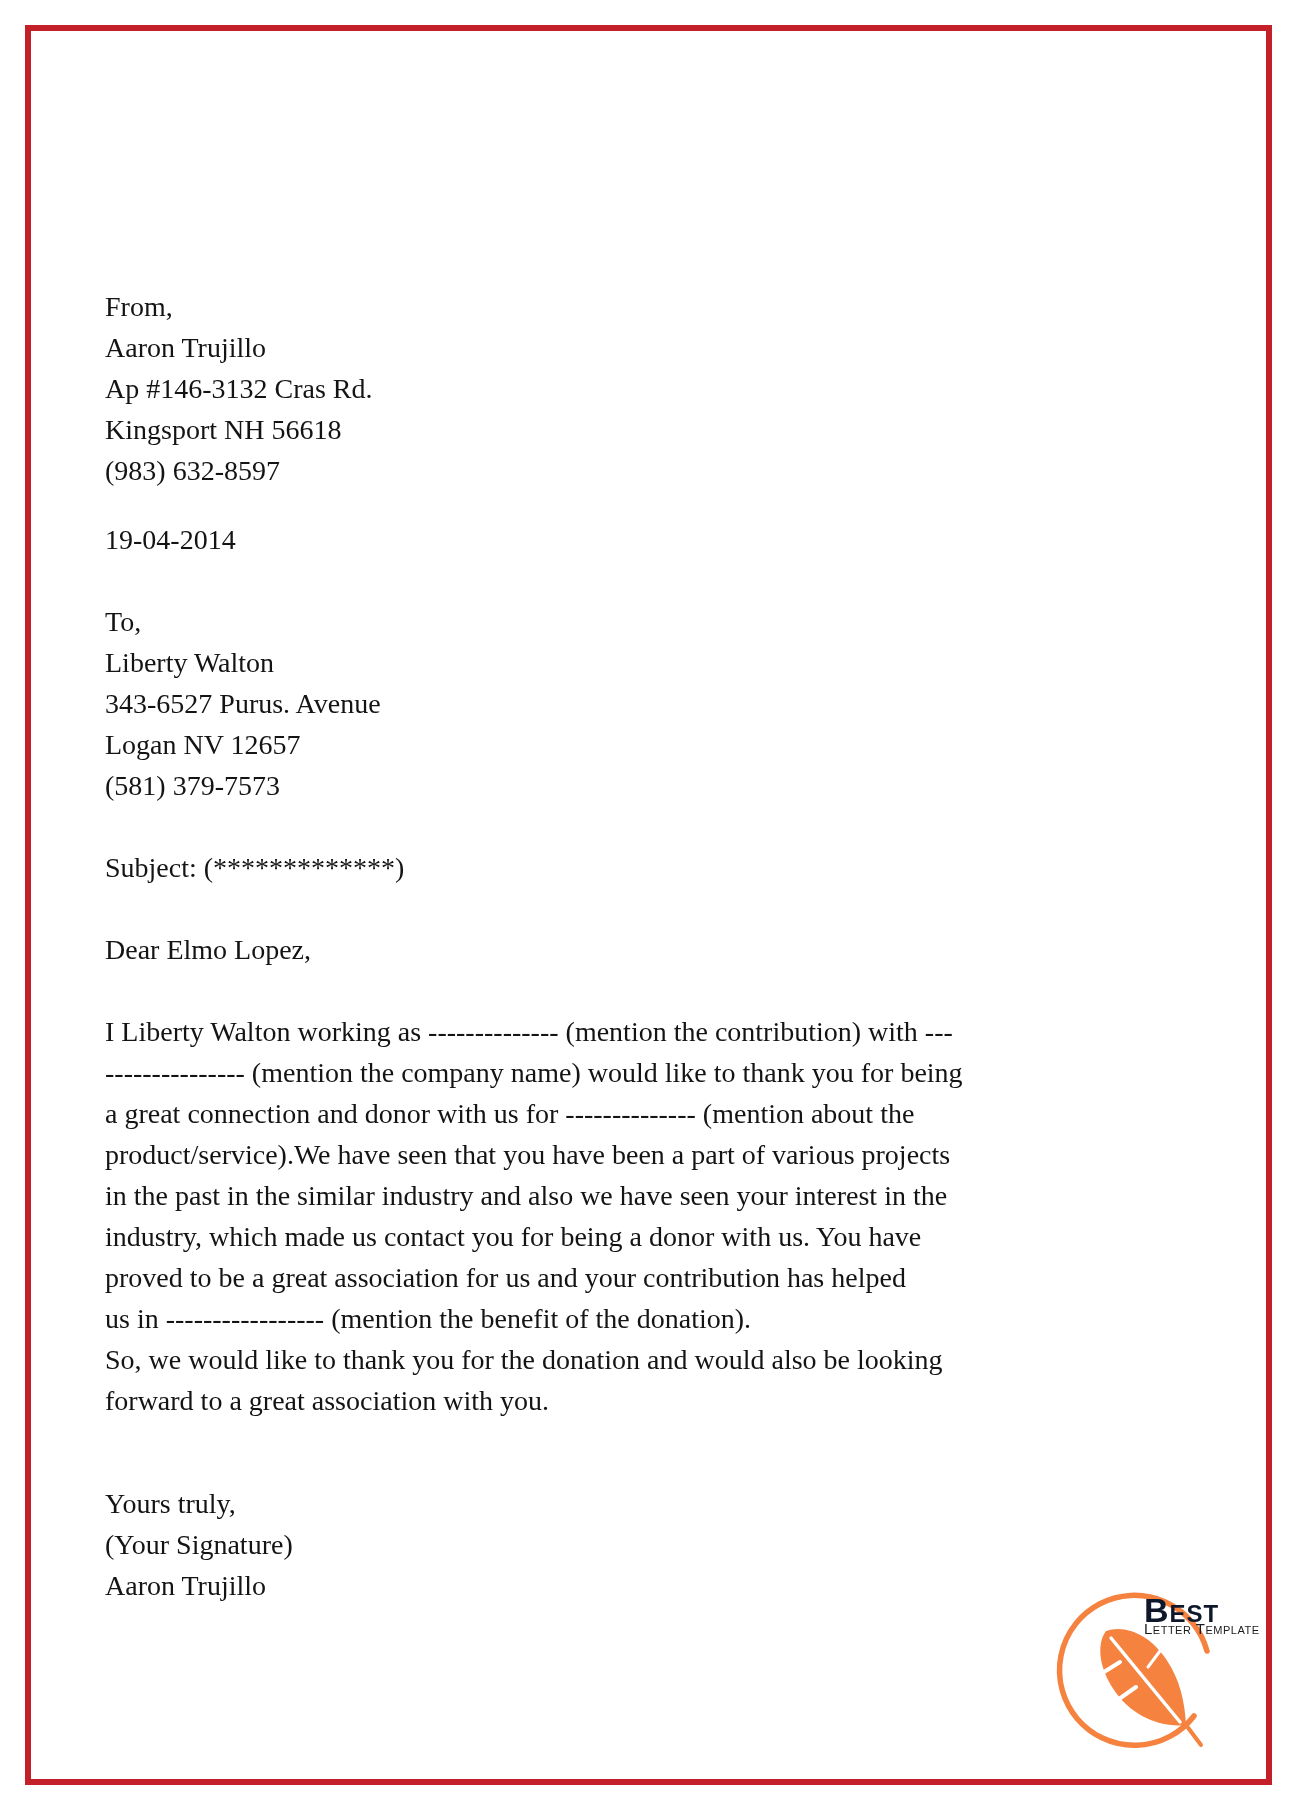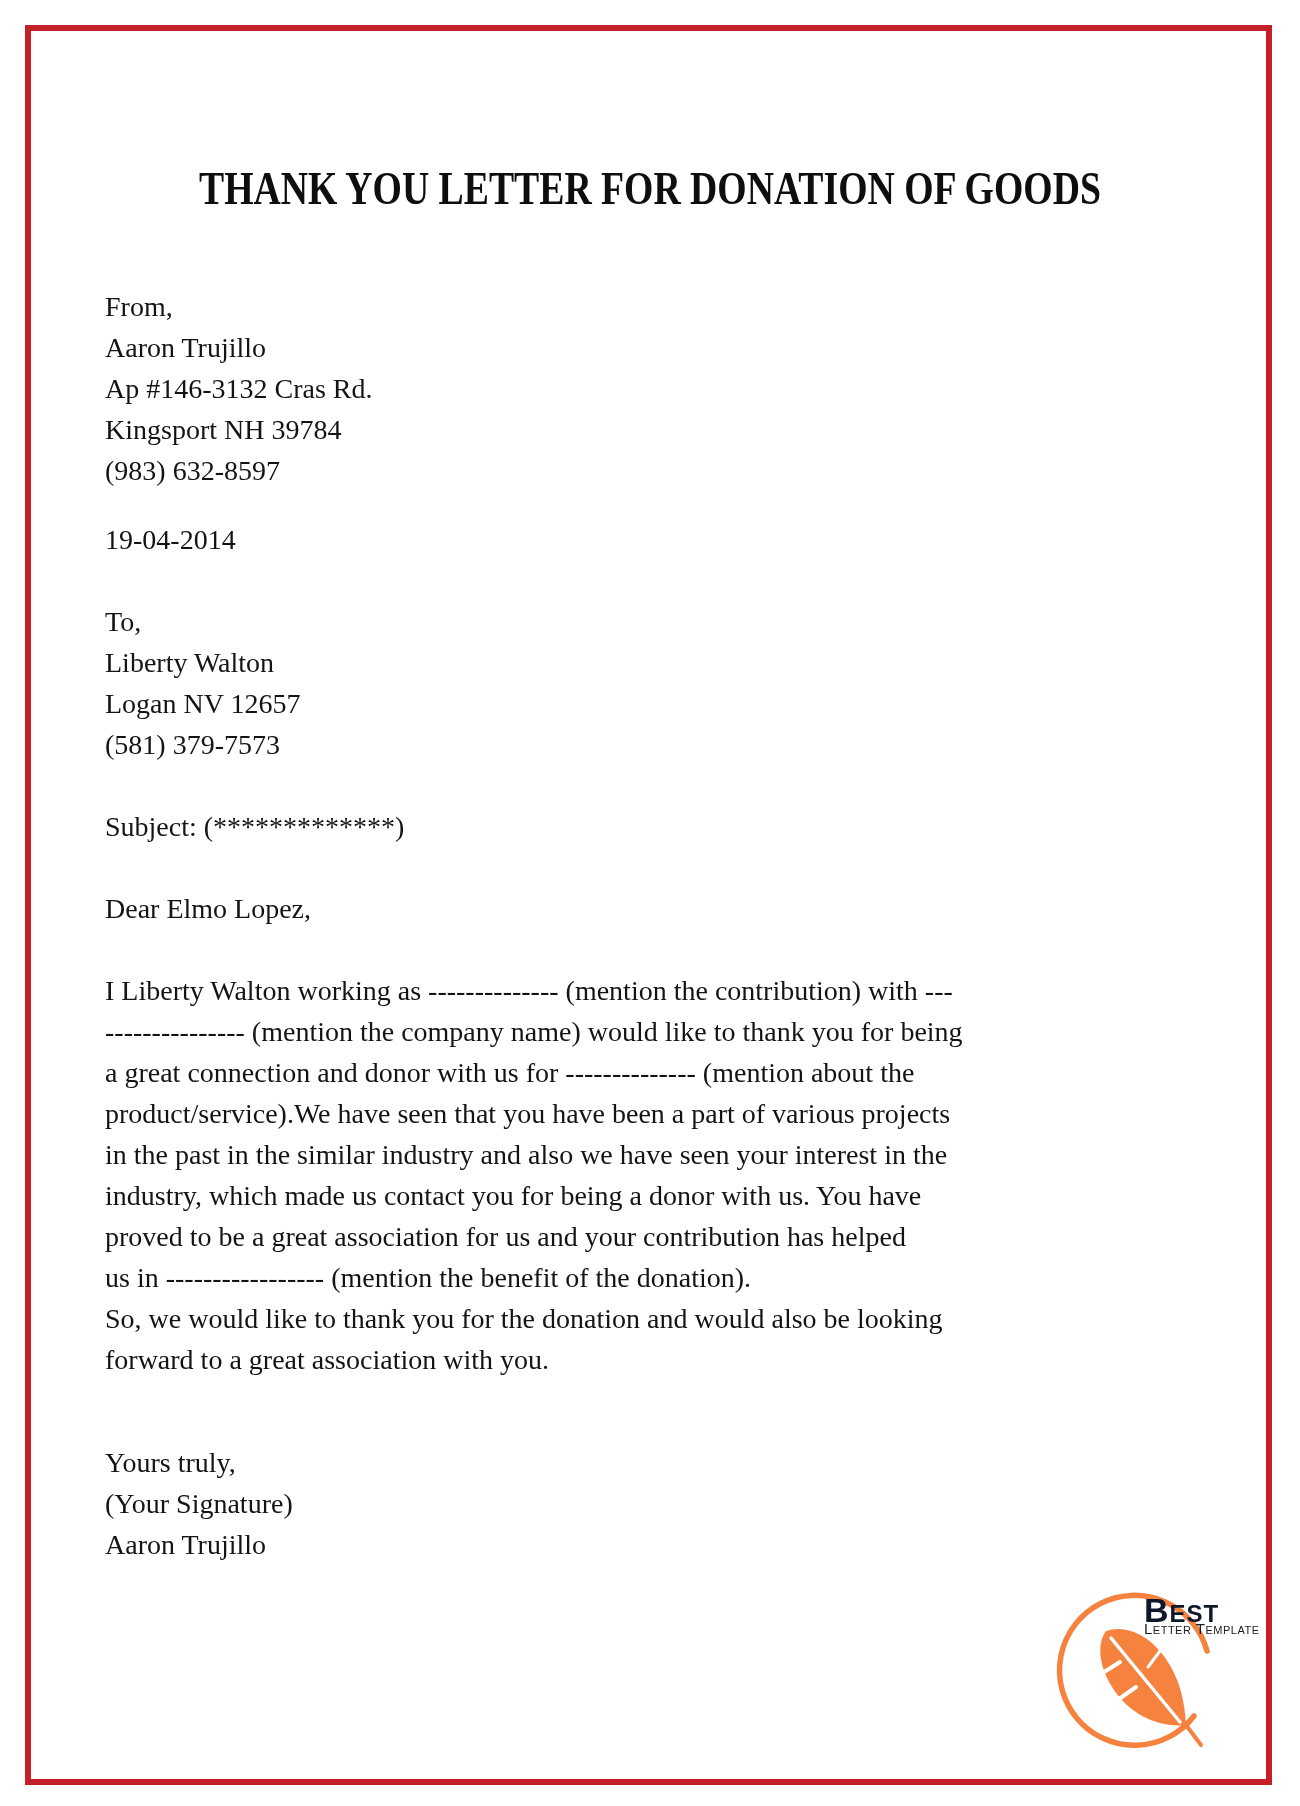--- a/index.html
+++ b/index.html
@@ -88,39 +88,37 @@
     letter-spacing: 0.5px;
     color: #1b1b1b;
   }
 </style>
 </head>
 <body>
 
 <div class="page">
   <div class="page-border"></div>
 
-  <h1 class="title">
-    <span class="title-inner">THANK YOU LETTER FOR DONATION OF GOODS</span>
-  </h1>
 
   <div class="letter">
 
     <div class="block sender-block">
       <div class="line">From,</div>
       <div class="line">Aaron Trujillo</div>
       <div class="line">Ap #146-3132 Cras Rd.</div>
-      <div class="line">Kingsport NH 39784</div>
+      <div class="line">Kingsport NH 56618</div>
       <div class="line">(983) 632-8597</div>
     </div>
 
     <div class="block date-block">19-04-2014</div>
 
     <div class="block recipient-block">
       <div class="line">To,</div>
       <div class="line">Liberty Walton</div>
+      <div class="line">343-6527 Purus. Avenue</div>
       <div class="line">Logan NV 12657</div>
       <div class="line">(581) 379-7573</div>
     </div>
 
     <div class="block subject-line">Subject: (*************)</div>
 
     <div class="block salutation">Dear Elmo Lopez,</div>
 
     <div class="block body-block">
       <div class="line">I Liberty Walton working as -------------- (mention the contribution) with ---</div>

